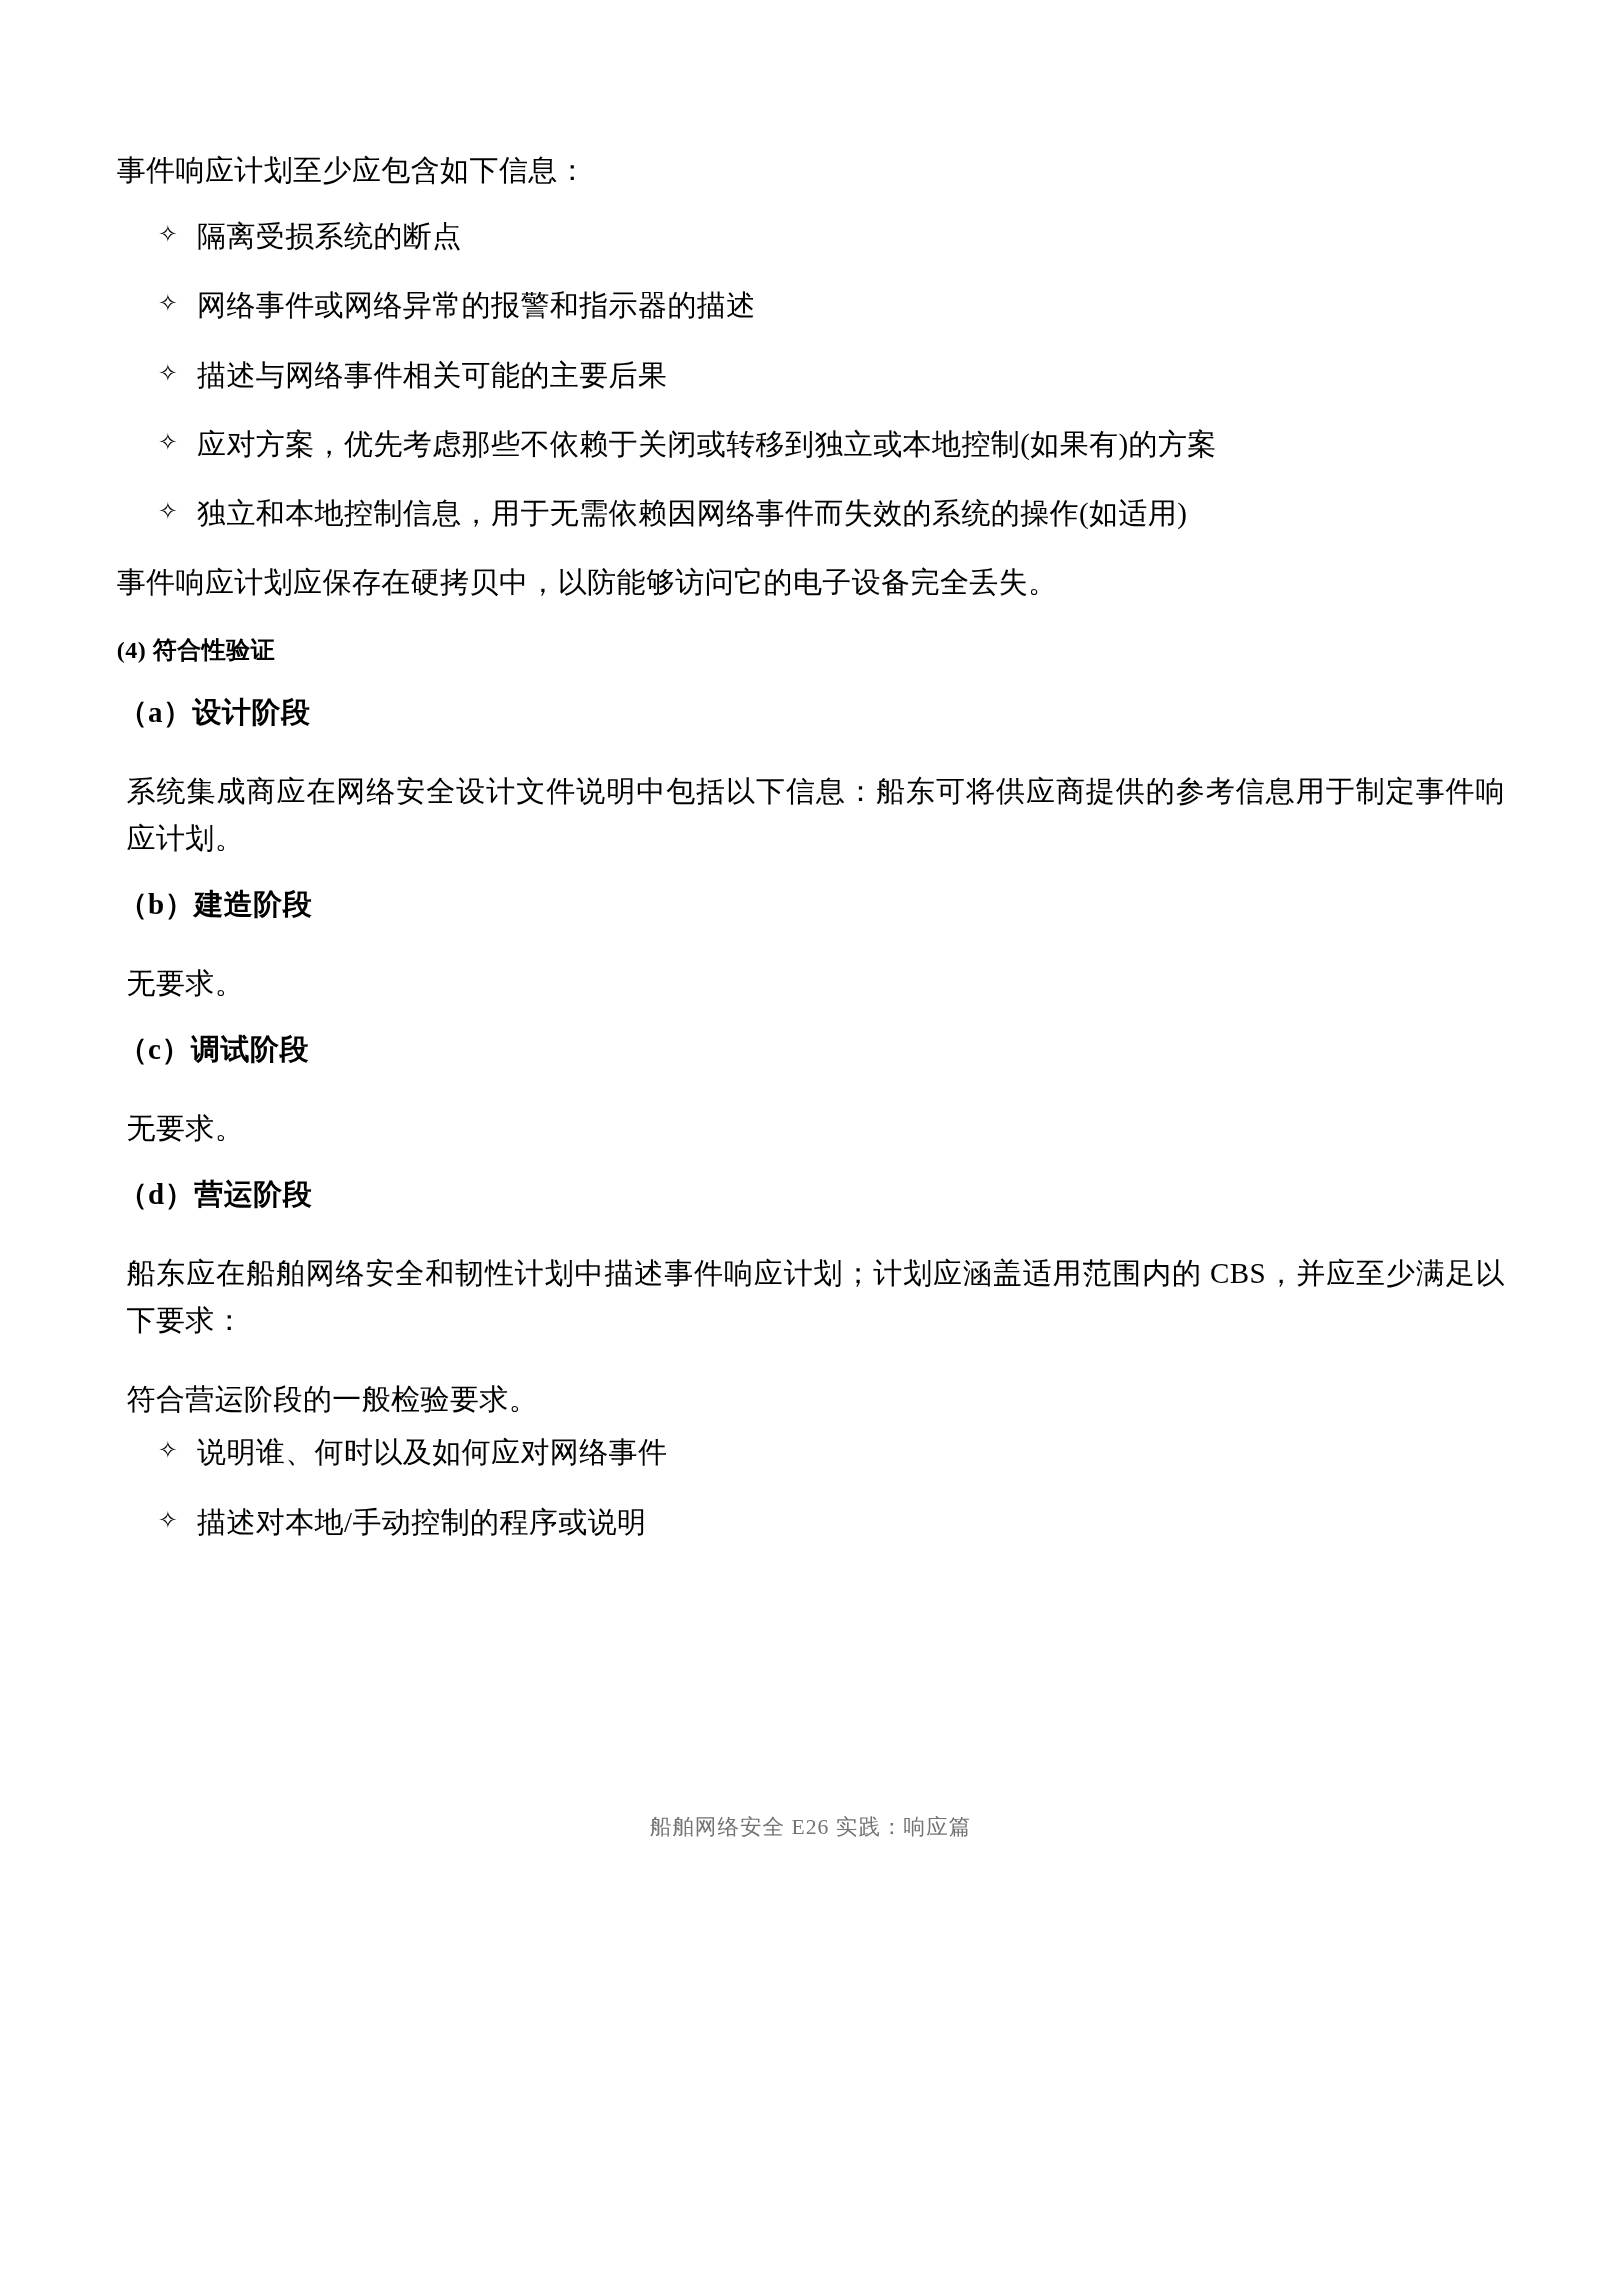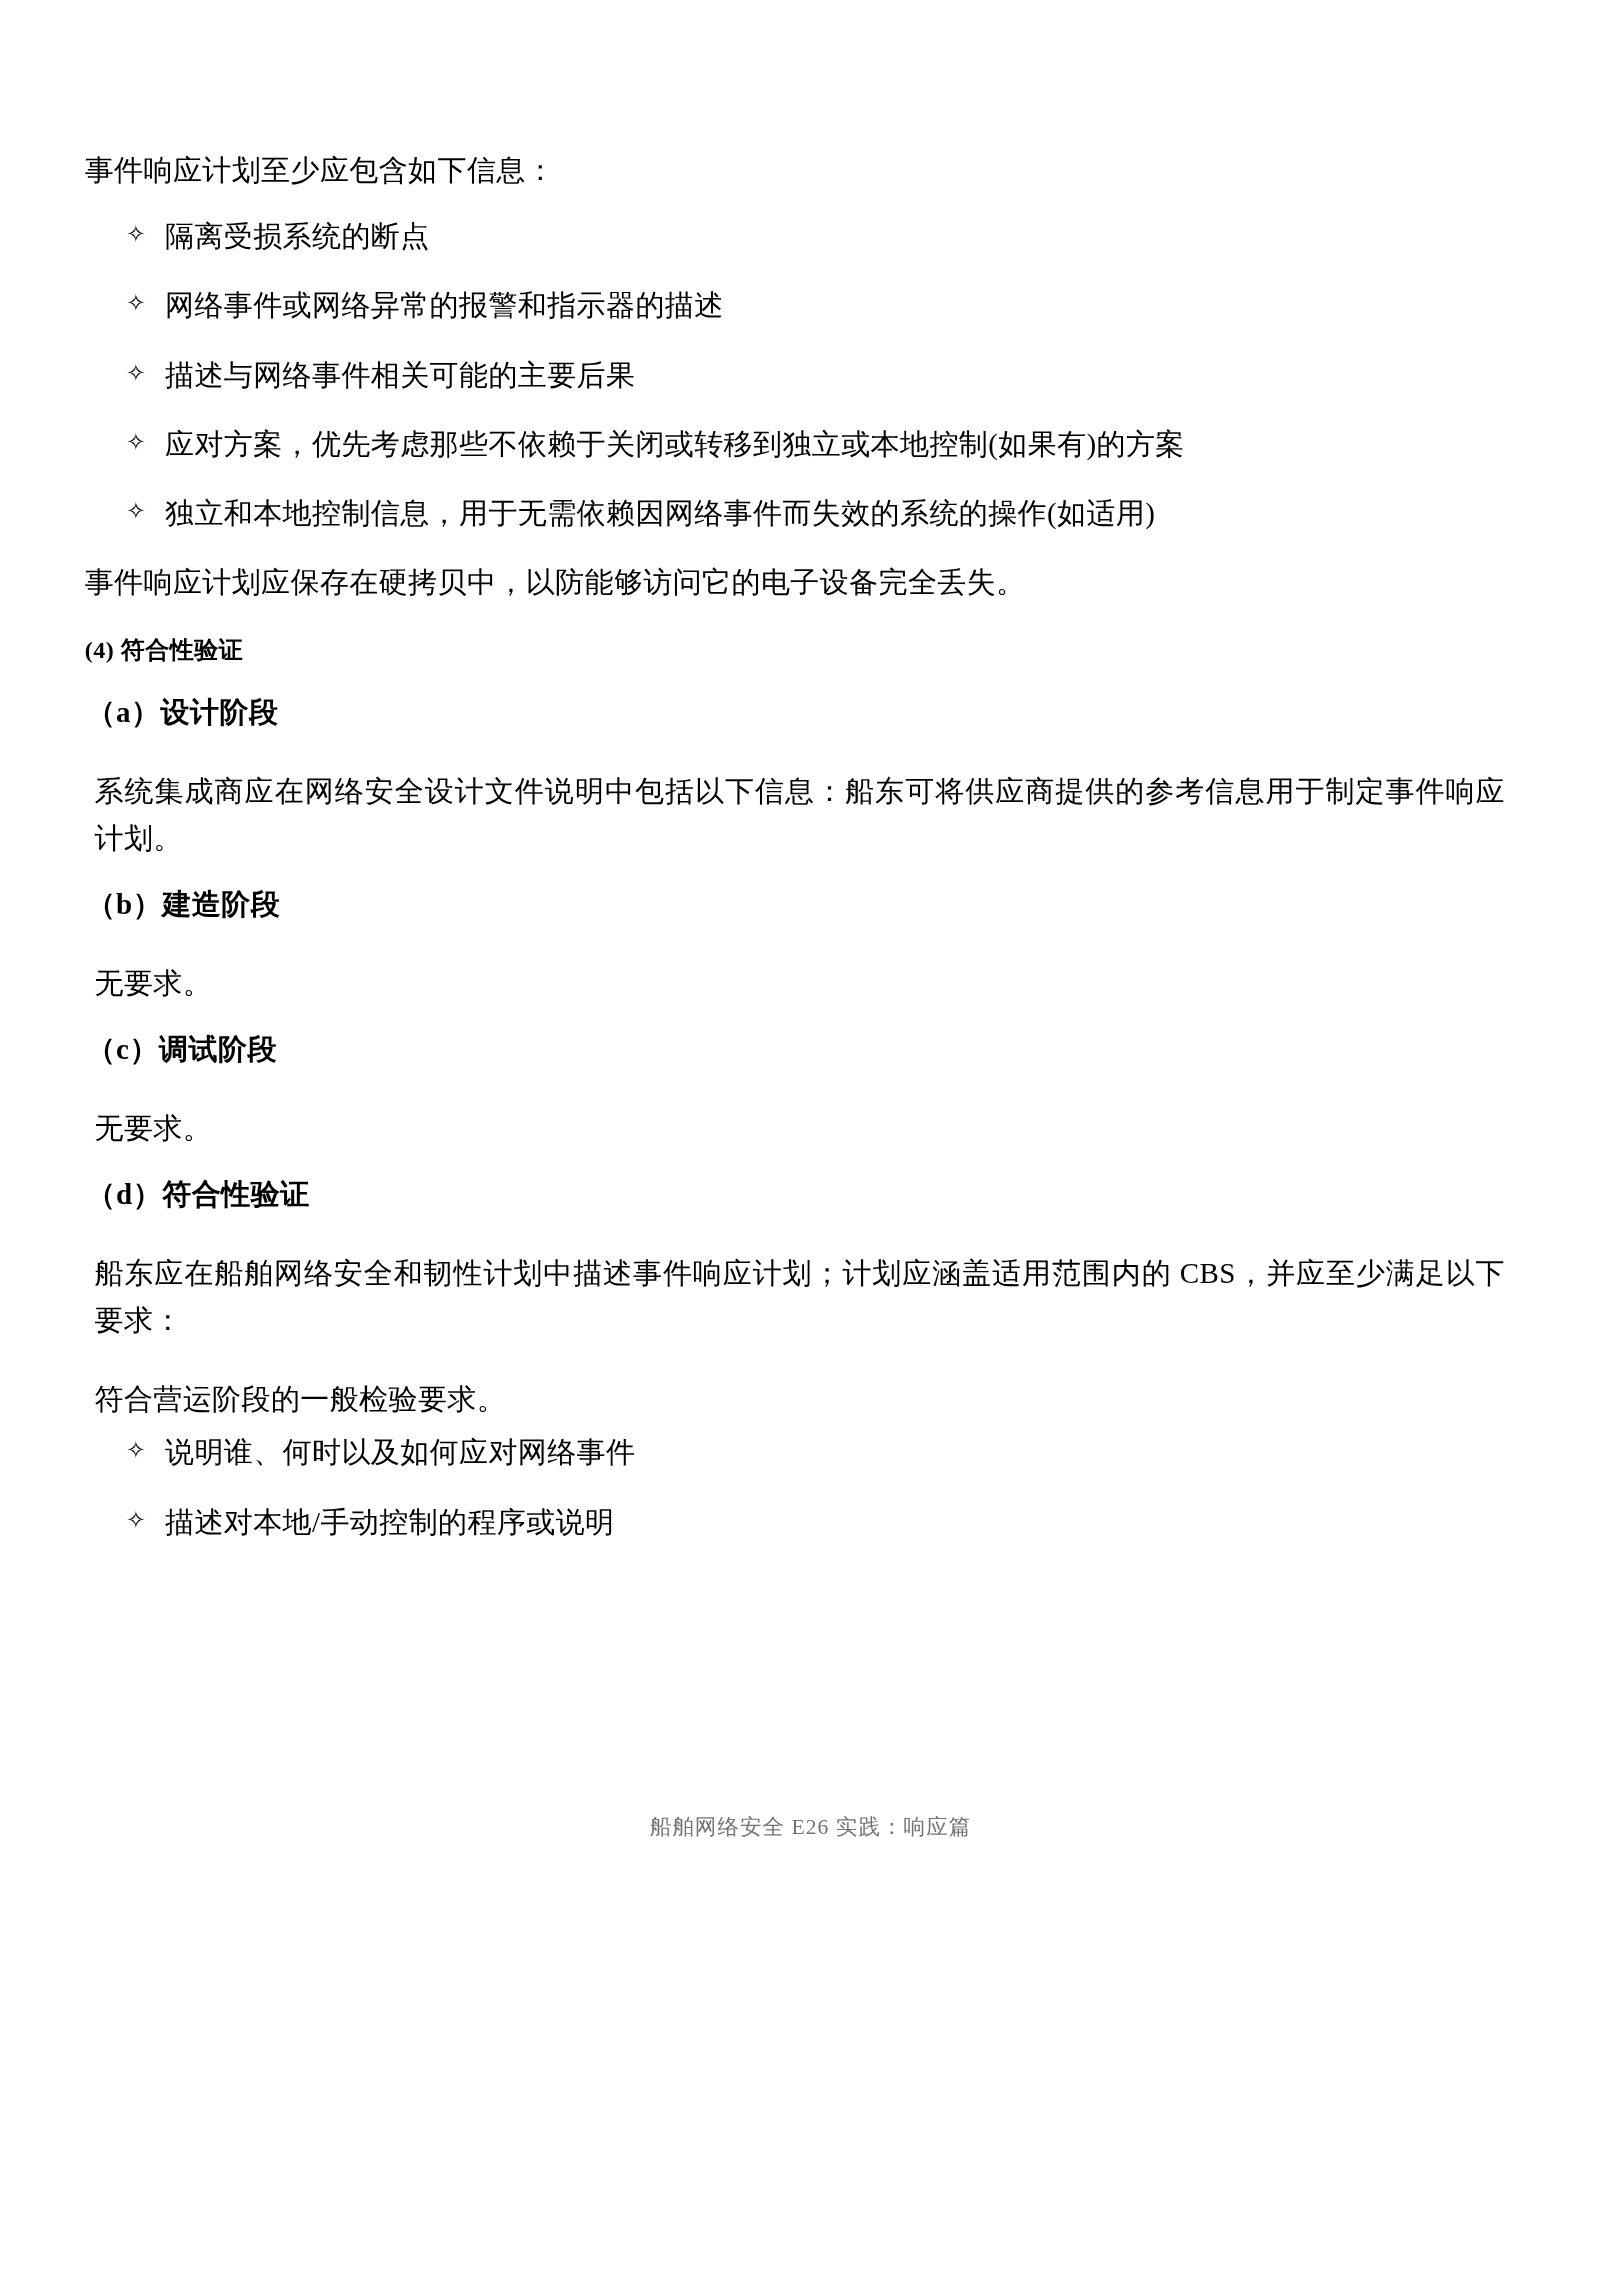--- a/index.html
+++ b/index.html
@@ -12,21 +12,21 @@
     height: 2293px;
     font-family: "Liberation Serif", "DejaVu Serif", serif;
     color: #000000;
     position: relative;
     overflow: hidden;
   }
   .page {
     box-sizing: border-box;
     width: 1621px;
     height: 1917px;
-    padding: 147px 116px 0 69px;
+    padding: 147px 116px 0 101px;
     position: relative;
   }
   .para {
     font-size: 29px;
     line-height: 1.62;
     margin: 0 0 17.6px 0;
     text-align: justify;
     letter-spacing: 0.4px;
   }
   .para.indent1 {
@@ -126,21 +126,21 @@
 
   <p class="subheading">（a）设计阶段</p>
   <p class="para indent2">系统集成商应在网络安全设计文件说明中包括以下信息：船东可将供应商提供的参考信息用于制定事件响应计划。</p>
 
   <p class="subheading">（b）建造阶段</p>
   <p class="para indent2">无要求。</p>
 
   <p class="subheading">（c）调试阶段</p>
   <p class="para indent2">无要求。</p>
 
-  <p class="subheading">（d）符合性验证</p>
+  <p class="subheading">（d）营运阶段</p>
   <p class="para indent2">船东应在船舶网络安全和韧性计划中描述事件响应计划；计划应涵盖适用范围内的 CBS，并应至少满足以下要求：</p>
 
   <p class="para indent2 block-tight">符合营运阶段的一般检验要求。</p>
 
   <ul class="bullets">
     <li>
       <span class="bullet-mark">✧</span>
       <span>说明谁、何时以及如何应对网络事件</span>
     </li>
     <li>

